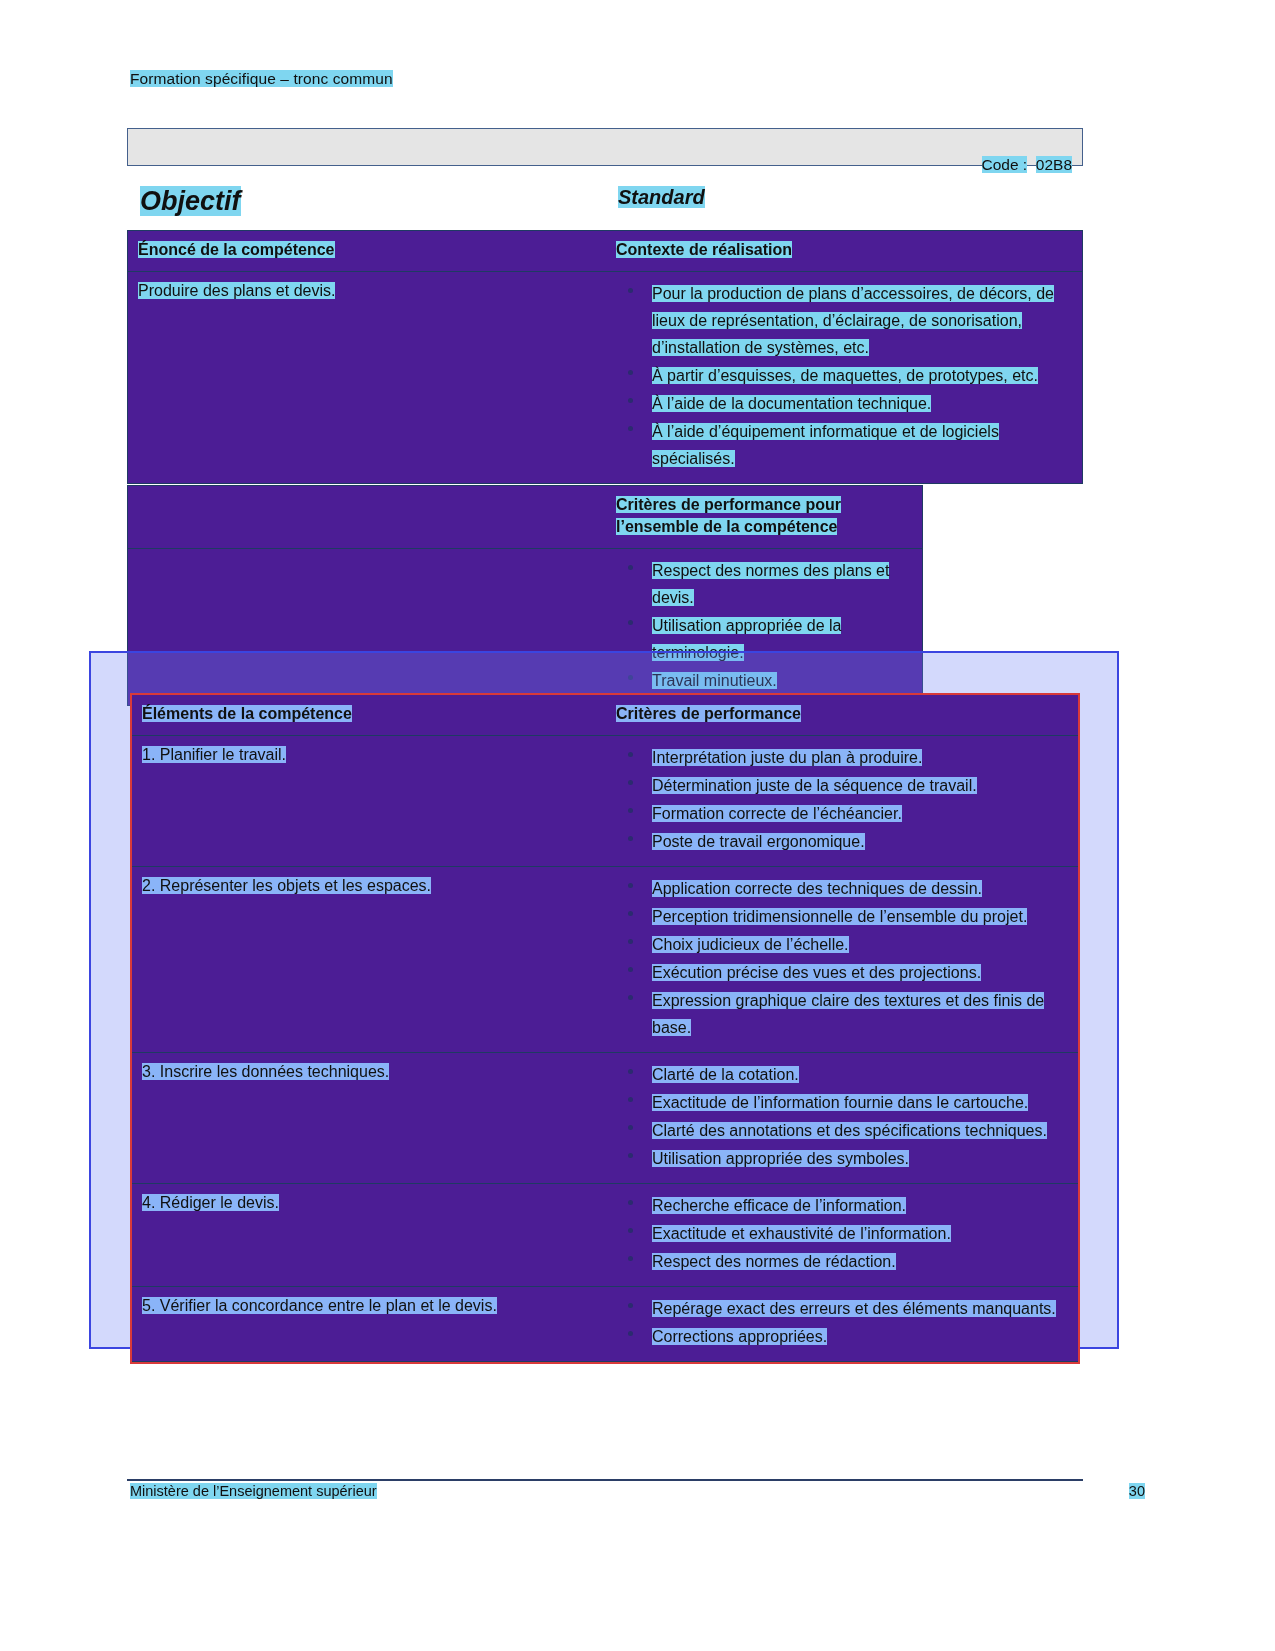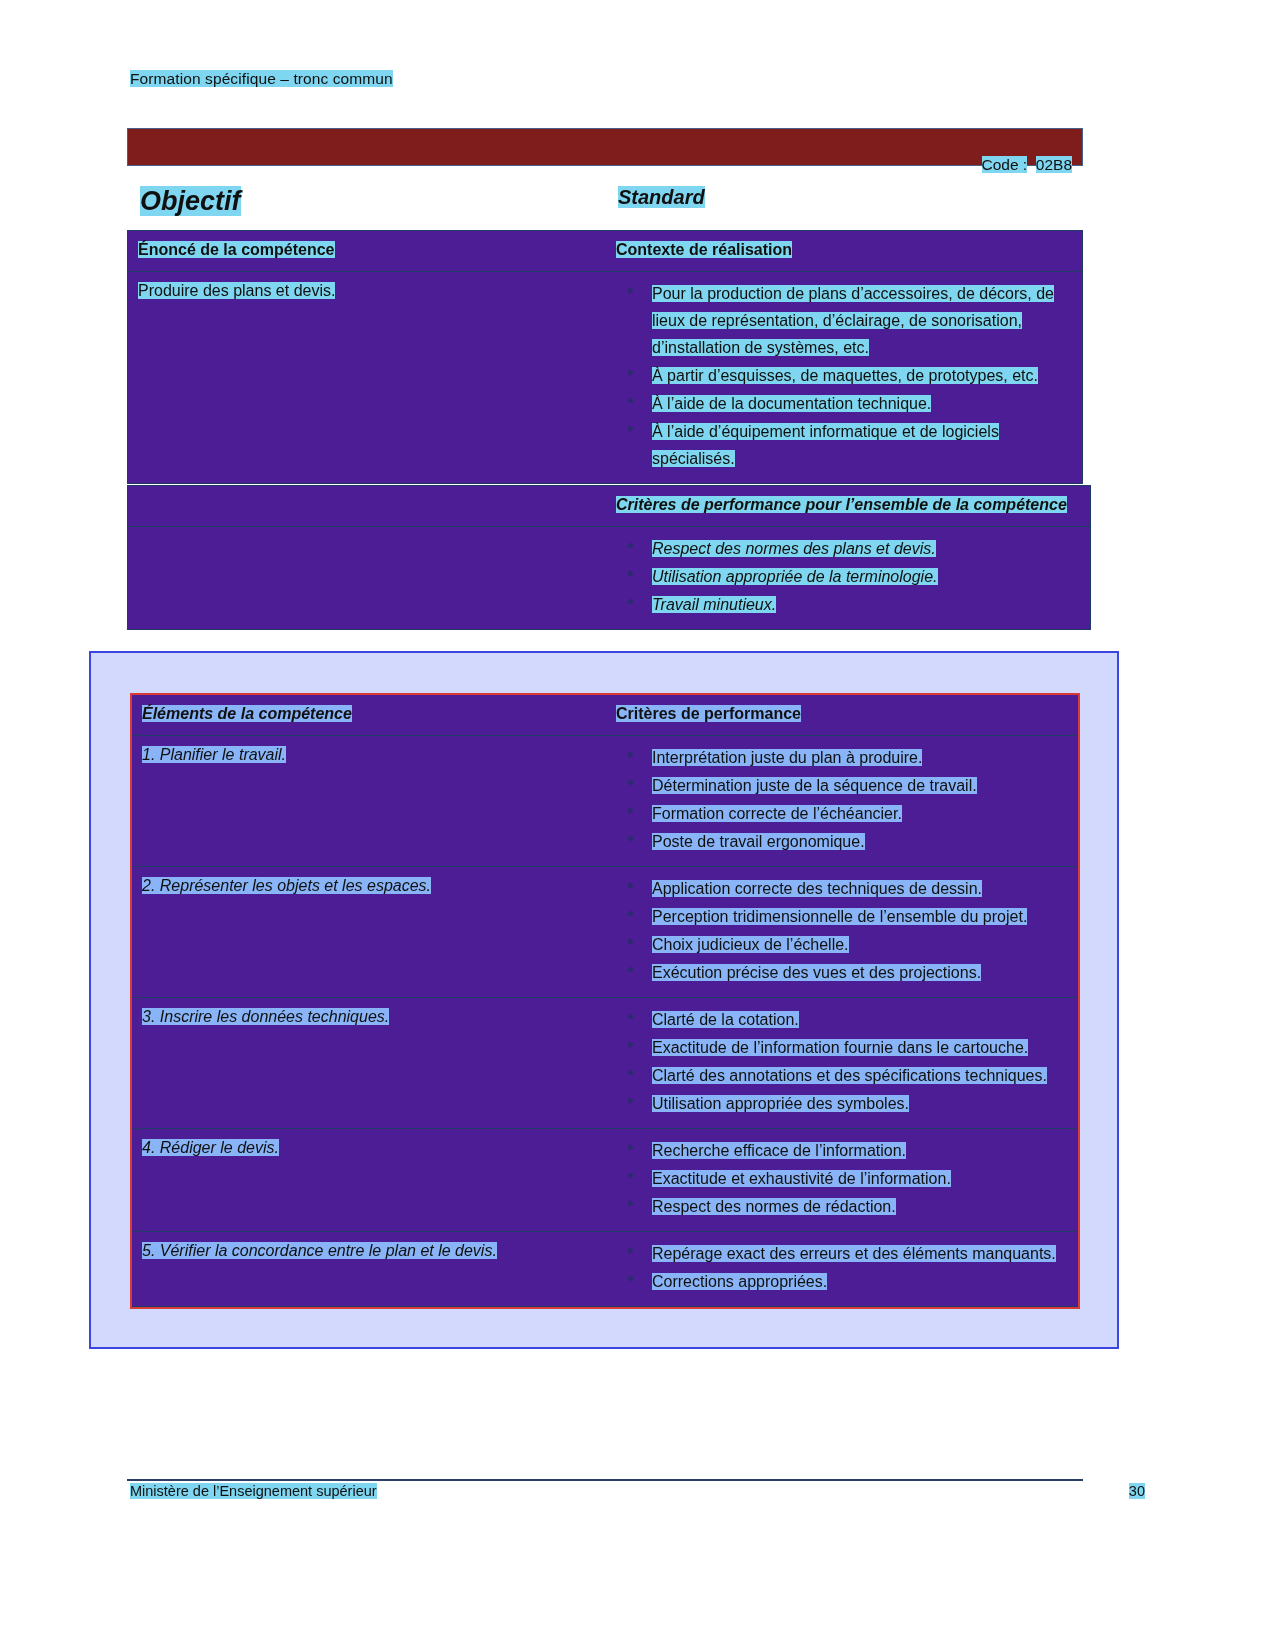--- a/index.html
+++ b/index.html
@@ -47,21 +47,21 @@
     letter-spacing: .1px;
   }
 
   
   .code-bar {
     position: absolute;
     left: 127px;
     top: 128px;
     width: 956px;
     height: 38px;
-    background: #7f1d1d;
+    background: #e5e5e5;
     border: 1px solid #44608c;
     box-sizing: border-box;
   }
   .code-bar .code-text {
     position: absolute;
     right: 10px;
     top: 9px;
     font-size: 15.5px;
     font-weight: 400;
     white-space: pre;
@@ -148,31 +148,31 @@
     width: 5px;
     height: 5px;
     border-radius: 50%;
     background: #2b2b6f;
   }
 
   
   #tbl-objectif { left: 127px; top: 230px; width: 956px; }
 
   
-  #tbl-criteres-ens { left: 127px; top: 485px; width: 964px; font-style: italic; }
+  #tbl-criteres-ens { left: 127px; top: 485px; width: 796px; }
 
   
   #tbl-elements {
     left: 130px;
     top: 693px;
     width: 950px;
     border: 2.5px solid #d83a3a;
   }
   #tbl-elements .row { border-bottom: 1.5px solid #1f3a63; }
-  #tbl-elements .c-left { width: 478px; font-style: italic; }
+  #tbl-elements .c-left { width: 478px; }
 
   
   .selection-box {
     position: absolute;
     left: 89px;
     top: 651px;
     width: 1030px;
     height: 698px;
     background: rgba(110,130,245,0.30);
     border: 2px solid #3b45e0;
@@ -299,20 +299,21 @@
     <div class="row">
       <div class="c-left">
         <div class="body-text"><span class="hl">2.  Représenter les objets et les espaces.</span></div>
       </div>
       <div class="c-right">
         <ul class="bul">
           <li><span class="dot"></span><span class="hl">Application correcte des techniques de dessin.</span></li>
           <li><span class="dot"></span><span class="hl">Perception tridimensionnelle de l’ensemble du projet.</span></li>
           <li><span class="dot"></span><span class="hl">Choix judicieux de l’échelle.</span></li>
           <li><span class="dot"></span><span class="hl">Exécution précise des vues et des projections.</span></li>
+          <li><span class="dot"></span><span class="hl">Expression graphique claire des textures et des finis de base.</span></li>
         </ul>
       </div>
     </div>
 
     <div class="row">
       <div class="c-left">
         <div class="body-text"><span class="hl">3.  Inscrire les données techniques.</span></div>
       </div>
       <div class="c-right">
         <ul class="bul">

